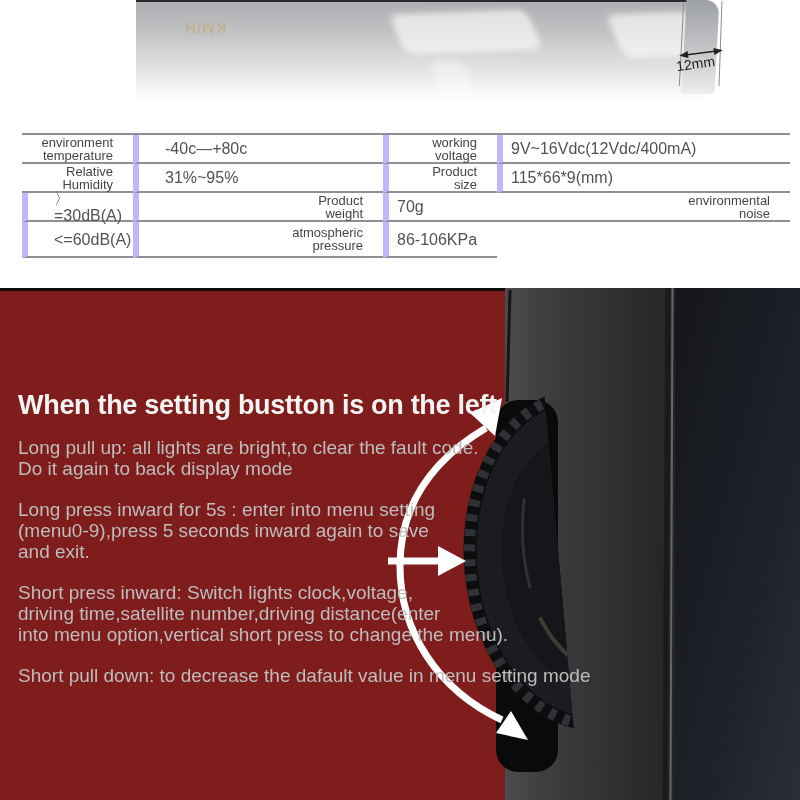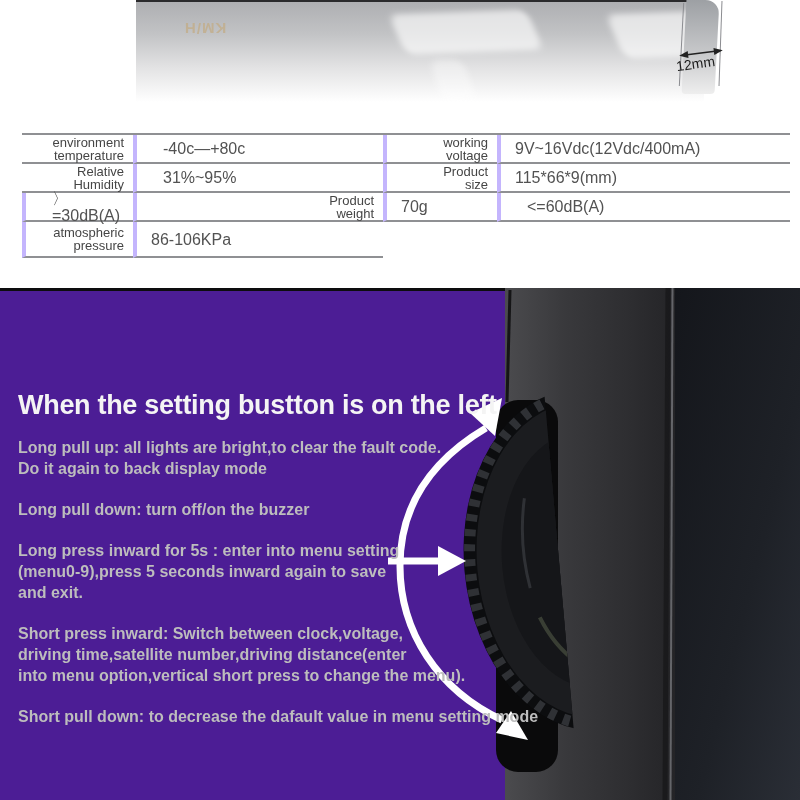--- a/index.html
+++ b/index.html
@@ -29,36 +29,36 @@
       transform:rotate(-8deg);letter-spacing:0px;}
 
   
   .spec-table{position:absolute;left:22px;top:133px;width:768px;
       display:grid;grid-template-columns:111px 250px 114px 293px;
       grid-template-rows:29px 29px 29px 36px;
       border-top:2px solid #8f9093;box-sizing:border-box;color:#4a4a4a;}
   .cell{border-bottom:2px solid #8f9093;box-sizing:border-box;
       display:flex;align-items:center;white-space:pre-line;}
   .cell.lbl{justify-content:flex-end;text-align:right;font-size:13px;line-height:13px;
-      padding-right:9px;color:#454545;}
+      padding-right:20px;color:#454545;}
   .cell.val{justify-content:flex-start;font-size:16px;line-height:17px;color:#525252;}
   .cell.v1{padding-left:26px;}
-  .cell.v2{padding-left:14px;}
-  .cell.bl{border-left:4px solid #c4b5fd;}
+  .cell.v2{padding-left:8px;}
+  .cell.bl{border-left:6px solid #c4b5fd;}
 
   
   .dark-section{position:absolute;left:0;top:288px;width:800px;height:512px;
-      background:#4c1d95;overflow:hidden;}
+      background:#7f1d1d;overflow:hidden;}
   .dark-top-strip{position:absolute;left:0;top:0;width:800px;height:3px;background:#0d0d0e;}
   .photo-svg{position:absolute;left:380px;top:0;width:420px;height:512px;}
   .instructions{position:absolute;left:18px;top:102px;width:680px;}
   .instructions h1{margin:0 0 17px 0;font-size:27px;line-height:30px;font-weight:bold;
       color:#f4f4f4;letter-spacing:-0.3px;}
-  .instructions p{margin:12px 0 20px 0;font-size:16px;line-height:21px;color:#bdbdbd;
-      white-space:pre-line;font-weight:bold;}
+  .instructions p{margin:12px 0 20px 0;font-size:19px;line-height:21px;color:#bdbdbd;
+      white-space:pre-line;}
 </style>
 </head>
 <body>
 
 <div id="stage">
 
   <div class="top-section">
     <div class="device-top-strip"></div>
 
     <div class="reflection">
@@ -94,20 +94,22 @@
       <div class="cell val v1 bl">31%~95%</div>
       <div class="cell lbl bl">Product
 size</div>
       <div class="cell val v2 bl">115*66*9(mm)</div>
 
       <div class="cell val v1 bl">〉=30dB(A)</div>
       <div class="cell lbl bl">Product
 weight</div>
       <div class="cell val v2 bl">70g</div>
 
+      <div class="cell lbl">environmental
+noise</div>
       <div class="cell val v1 bl">&lt;=60dB(A)</div>
       <div class="cell lbl bl">atmospheric
 pressure</div>
       <div class="cell val v2 bl">86-106KPa</div>
     </div>
   </div>
 
   <div class="dark-section">
     <div class="dark-top-strip"></div>
 
@@ -157,24 +159,23 @@
       <g>
         <line x1="8" y1="273" x2="60" y2="273" stroke="#ffffff" stroke-width="7"></line>
         <polygon points="86,273 58,258 58,288" fill="#ffffff"></polygon>
       </g>
     </svg>
 
     <div class="instructions">
       <h1>When the setting bustton is on the left</h1>
       <p>Long pull up: all lights are bright,to clear the fault code.
 Do it again to back display mode</p>
-      <p>Long pull down: turn off/on the buzzer</p>
       <p>Long press inward for 5s : enter into menu setting
 (menu0-9),press 5 seconds inward again to save
 and exit.</p>
-      <p>Short press inward: Switch between clock,voltage,
+      <p>Short press inward: Switch lights clock,voltage,
 driving time,satellite number,driving distance(enter
 into menu option,vertical short press to change the menu).</p>
       <p>Short pull down: to decrease the dafault value in menu setting mode</p>
     </div>
   </div>
 
 </div>
 
 </body></html>

